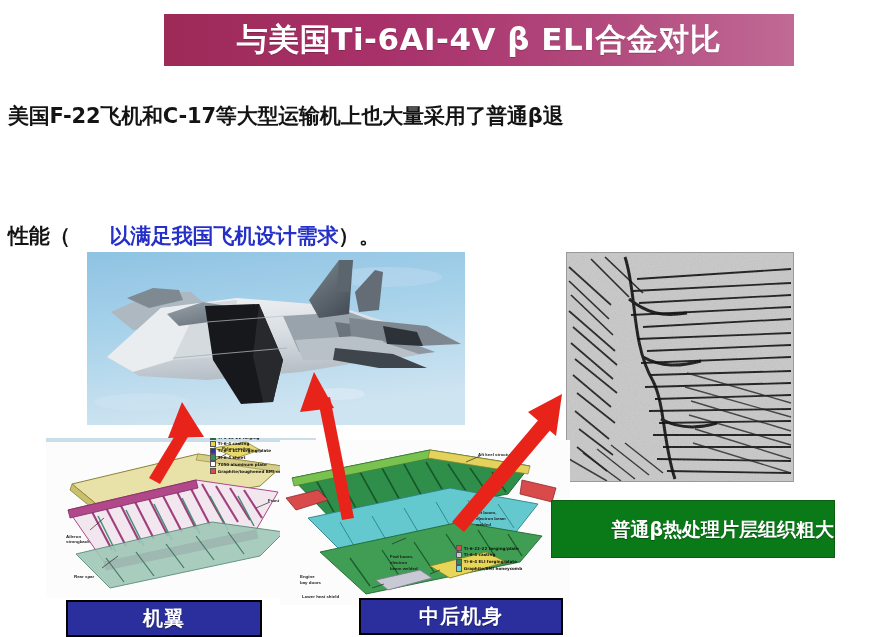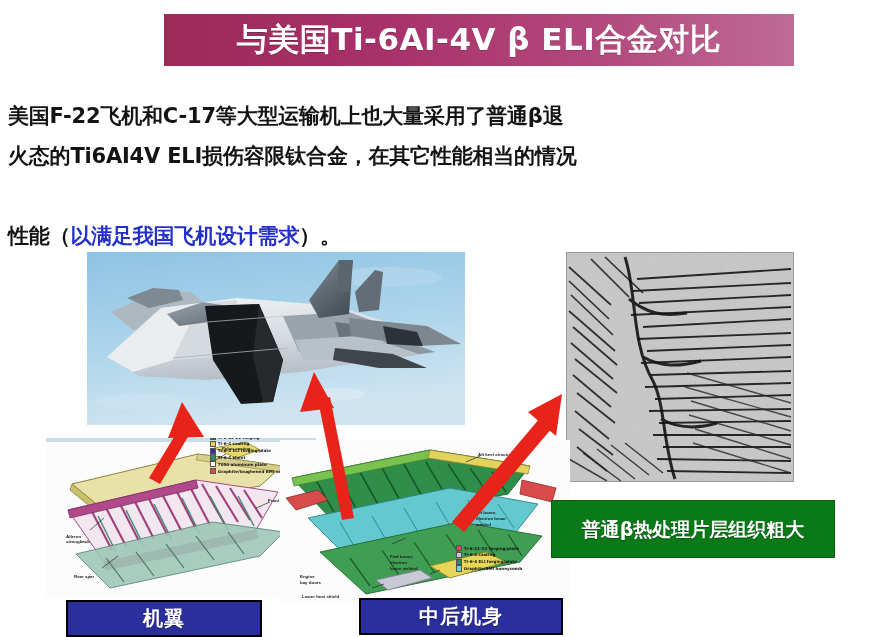--- a/index.html
+++ b/index.html
@@ -24,21 +24,21 @@
   }
 
   
   .body-text{
     position:absolute;left:8px;top:96px;width:878px;
     font-size:21px;font-weight:bold;line-height:40px;color:#141414;
     font-family:"DejaVu Sans","Liberation Sans",sans-serif;
     text-align:justify;text-justify:inter-character;
     letter-spacing:-0.2px;
   }
-  .body-text .blue{color:#2430c8;}
+  .body-text .blue{color:#2430c8;margin-left:39px;}
 
   
   .photo-f22{
     position:absolute;left:87px;top:252px;width:378px;height:173px;
     overflow:hidden;border:0;
   }
 
   
   .micro{
     position:absolute;left:566px;top:252px;width:226px;height:228px;
@@ -57,21 +57,21 @@
   }
   .legend-row{display:flex;align-items:center;gap:1.6px;margin-bottom:.6px;}
   .legend-sw{width:4.2px;height:4.2px;display:inline-block;border:0.4px solid #555;flex:none;}
   .legend-tx{font-size:4.1px;line-height:5px;color:#15150f;font-weight:bold;white-space:nowrap;}
   .legend-box{position:absolute;}
 
   
   .callout-green{
     position:absolute;left:551px;top:500px;width:282px;height:56px;
     background:#0a7a18;border:1px solid #0d5c12;
-    display:flex;flex-direction:column;align-items:center;justify-content:center;
+    display:flex;flex-direction:column;align-items:flex-end;justify-content:center;
   }
   .callout-green div{
     color:#ffffff;font-size:19px;font-weight:bold;line-height:25px;
     font-family:"DejaVu Sans","Liberation Sans",sans-serif;white-space:nowrap;
     text-shadow:0 1px 1px rgba(0,0,0,.35);
   }
 
   
   .label-blue{
     position:absolute;height:33px;
@@ -92,21 +92,21 @@
 <body>
 
 <div id="slide">
 
   <div class="title-bar">
     <span class="title-text">与美国Ti-6AI-4V β ELI合金对比</span>
   </div>
 
   <div class="body-text">
     <span>美国F-22飞机和C-17等大型运输机上也大量采用了普通β退</span><br>
-    <span>火态的Ti6AI4V ELI损伤容限钛合金，在其它性能相当的情况</span><br>
+    <br>
     <br>
     <span>性能（</span><span class="blue">以满足我国飞机设计需求</span><span>）。</span>
   </div>
 
   <div class="photo-f22">
     <svg width="378" height="173" viewBox="0 0 378 173">
       <defs>
         <linearGradient id="sky" x1="0" y1="0" x2="0.25" y2="1">
           <stop offset="0%" stop-color="#8fc3e3"></stop>
           <stop offset="45%" stop-color="#a7d2ea"></stop>

